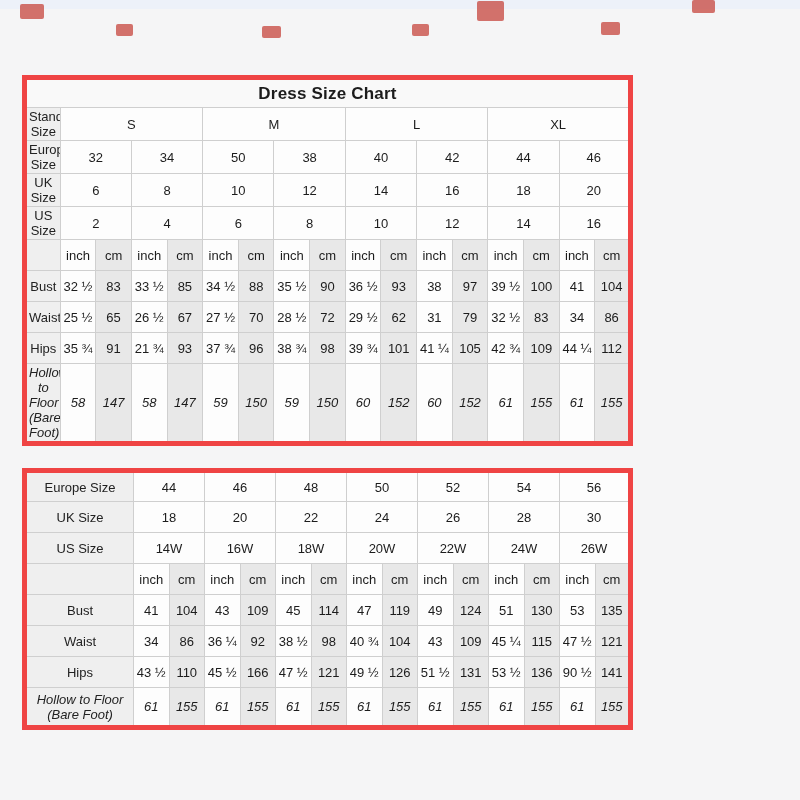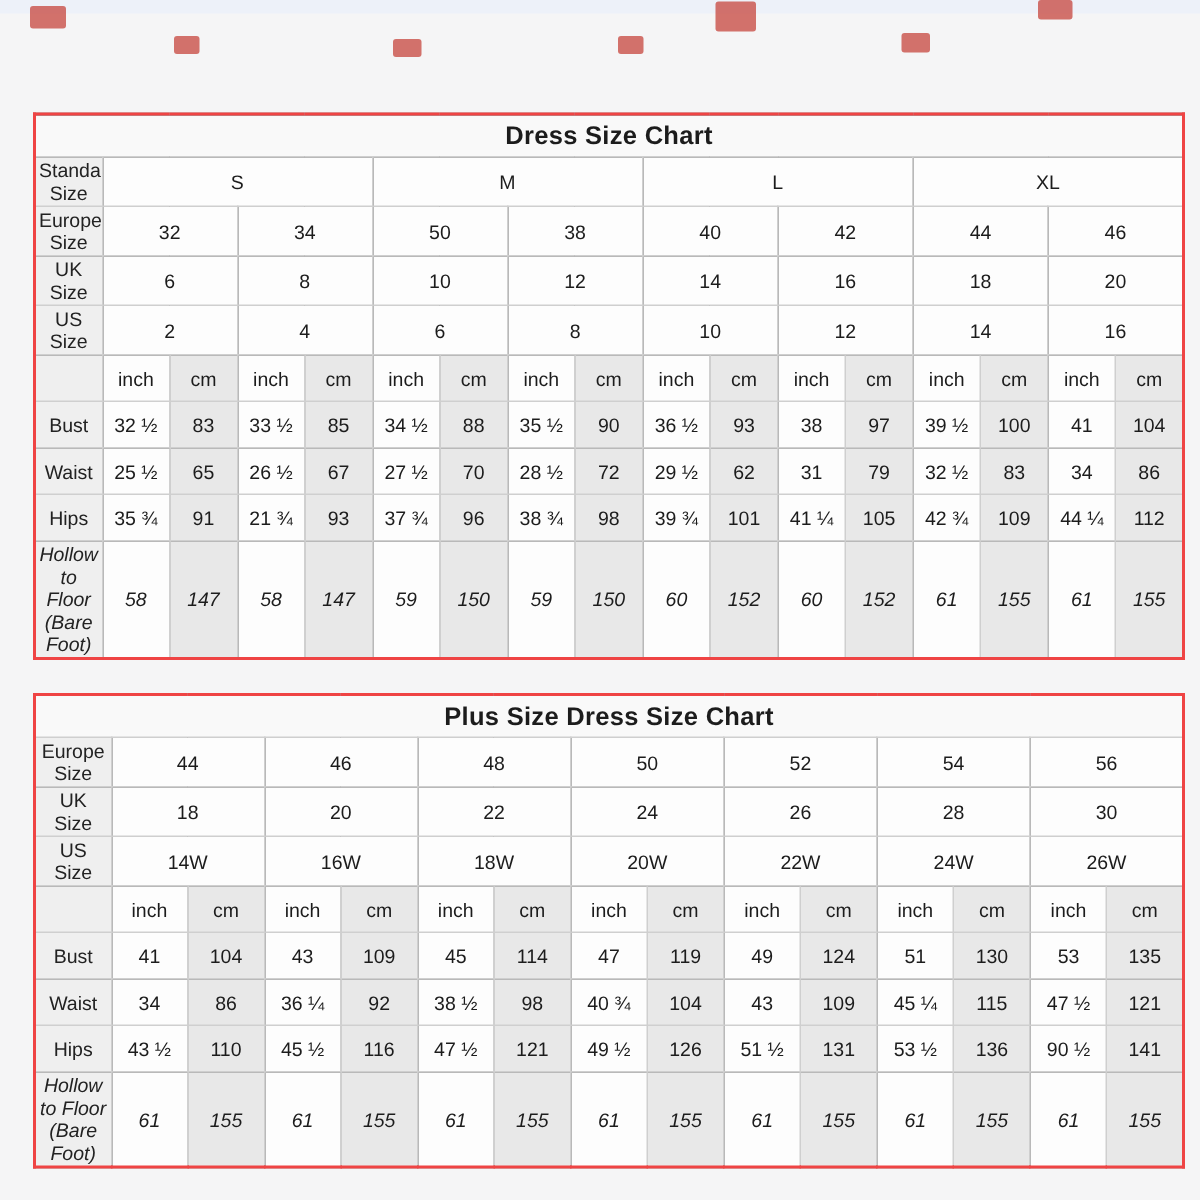--- a/index.html
+++ b/index.html
@@ -12,25 +12,25 @@
     overflow:hidden;
   }
   .top-strip{
     position:absolute;top:0;left:0;width:800px;height:9px;
   }
   .mark{
     position:absolute;border-radius:2px;opacity:.75;
   }
   table.size-table{
     border-collapse:collapse;
-    background:#a3a3a3;
+    background:#5eead4;
     margin-left:22px;
-    width:768px;
+    width:611px;
     table-layout:fixed;
-    border:2px solid #ef4444;
+    border:5px solid #ef4444;
   }
   #table1{margin-top:75px;}
   #table2{margin-top:22px;}
   td{
     border:1px solid #cfcfcf;
     text-align:center;
     vertical-align:middle;
     font-size:13px;
     padding:1px 2px;
     overflow:hidden;
@@ -204,23 +204,20 @@
         <td class="col-cm">152</td>
         <td class="col-inch">61</td>
         <td class="col-cm">155</td>
         <td class="col-inch">61</td>
         <td class="col-cm">155</td>
       </tr>
     </tbody>
   </table>
 <table class="size-table" id="table2">
     <tbody>
-      <tr>
-        <td class="title-cell" colspan="15">Plus Size Dress Size Chart</td>
-      </tr>
       <tr class="body-row">
         <td class="label-cell">Europe Size</td>
         <td class="value-cell" colspan="2">44</td>
         <td class="value-cell" colspan="2">46</td>
         <td class="value-cell" colspan="2">48</td>
         <td class="value-cell" colspan="2">50</td>
         <td class="value-cell" colspan="2">52</td>
         <td class="value-cell" colspan="2">54</td>
         <td class="value-cell" colspan="2">56</td>
       </tr>
@@ -293,21 +290,21 @@
         <td class="col-inch">45 ¼</td>
         <td class="col-cm">115</td>
         <td class="col-inch">47 ½</td>
         <td class="col-cm">121</td>
       </tr>
       <tr class="body-row">
         <td class="label-cell">Hips</td>
         <td class="col-inch">43 ½</td>
         <td class="col-cm">110</td>
         <td class="col-inch">45 ½</td>
-        <td class="col-cm">116</td>
+        <td class="col-cm">166</td>
         <td class="col-inch">47 ½</td>
         <td class="col-cm">121</td>
         <td class="col-inch">49 ½</td>
         <td class="col-cm">126</td>
         <td class="col-inch">51 ½</td>
         <td class="col-cm">131</td>
         <td class="col-inch">53 ½</td>
         <td class="col-cm">136</td>
         <td class="col-inch">90 ½</td>
         <td class="col-cm">141</td>

